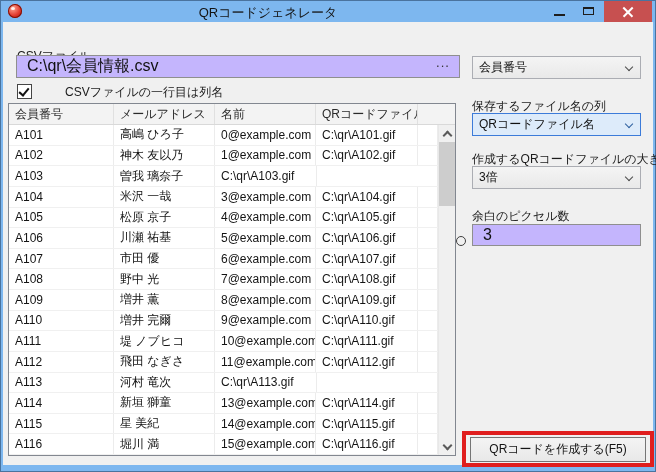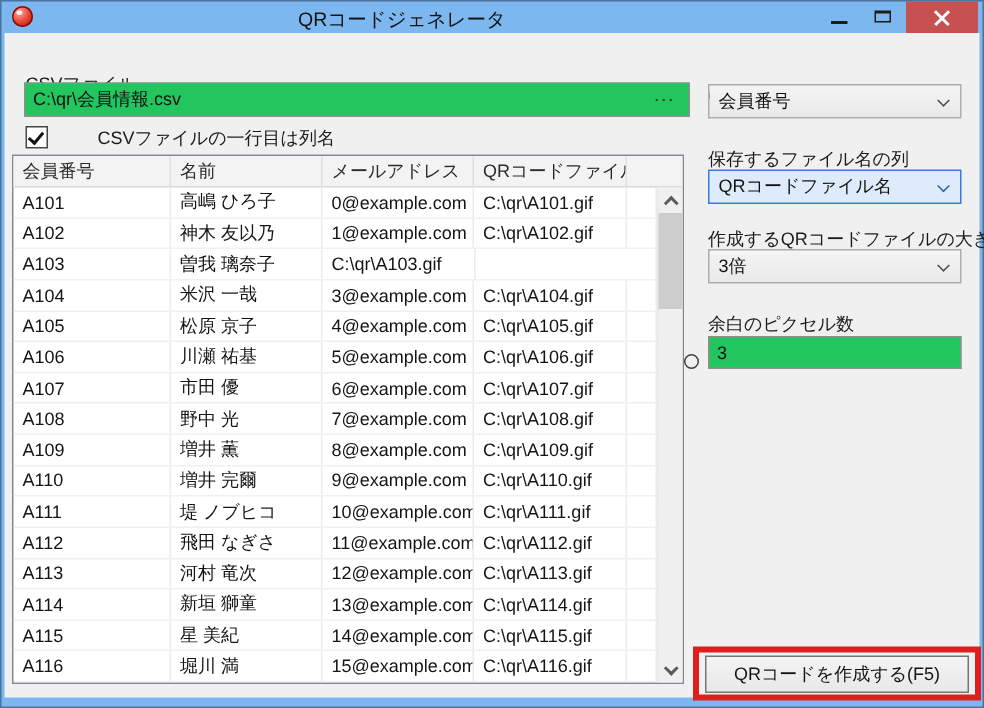--- a/index.html
+++ b/index.html
@@ -17,21 +17,21 @@
   .btn-max{left:576px;width:24px;}
   .btn-close{left:603px;width:48px;background:#c75050;}
   .glyph-min{position:absolute;left:8px;top:13px;width:11px;height:2px;background:#1d1d1d;}
   .glyph-max{position:absolute;left:6px;top:6px;width:11px;height:8px;border:1px solid #1d1d1d;border-top-width:2px;background:transparent;box-sizing:border-box;}
   .xbar{position:absolute;left:50%;top:50%;width:13px;height:1.7px;background:#fff;}
   .x1{transform:translate(-50%,-50%) rotate(45deg);}
   .x2{transform:translate(-50%,-50%) rotate(-45deg);}
   
   .lbl{position:absolute;font-size:12px;color:#1b1b1b;white-space:nowrap;}
   
-  .edit{position:absolute;box-sizing:border-box;border:1px solid #8f8f8f;background:#22c55e;font-size:12px;padding:0 5px;font-family:inherit;color:#111;outline:none;}
+  .edit{position:absolute;box-sizing:border-box;border:1px solid #8f8f8f;background:#c4b5fd;font-size:16px;padding:0 10px;font-family:inherit;color:#111;outline:none;}
   .browse{position:absolute;left:430px;top:56px;width:26px;height:20px;text-align:center;font-size:13px;line-height:14px;color:#333;letter-spacing:1px;cursor:pointer;}
   
   .cb{position:absolute;left:17px;top:84px;width:13px;height:13px;background:#fff;border:1px solid #454545;box-sizing:content-box;}
   .cb .check{position:absolute;left:3px;top:1px;width:4px;height:8px;border-right:2px solid #121212;border-bottom:2px solid #121212;transform:rotate(40deg);}
   
   .table{position:absolute;left:8px;top:103px;width:448px;height:353px;background:#fff;border:1px solid #828790;box-sizing:border-box;}
   .thead{position:absolute;left:0;top:0;right:0;height:21px;display:flex;background:#f3f3f3;border-bottom:1px solid #d9d9d9;box-sizing:border-box;}
   .hc{box-sizing:border-box;border-right:1px solid #e0e0e0;padding-left:6px;font-size:12px;line-height:20px;color:#2a2a2a;white-space:nowrap;overflow:hidden;}
   .w0{width:105px;} .w1{width:101px;} .w2{width:101px;} .w3{width:102px;} .wR{flex:1;border-right:none;}
   .tbody{position:absolute;left:0;top:21px;right:17px;bottom:0;display:flex;flex-direction:column;overflow:hidden;}
@@ -82,22 +82,22 @@
   <div class="browse">...</div>
 
   <div class="cb">
       <span class="check"></span>
     </div>
   <div class="lbl" style="left:37px;top:84px;margin-left:28px;">CSVファイルの一行目は列名</div>
 
   <div class="table">
     <div class="thead">
       <div class="hc w0">会員番号</div>
+      <div class="hc w2">メールアドレス</div>
       <div class="hc w1">名前</div>
-      <div class="hc w2">メールアドレス</div>
       <div class="hc w3">QRコードファイル名</div>
       <div class="hc wR"></div>
     </div>
     <div class="tbody" id="table-rows">
         <div class="trow">
           <div class="tc w0">A101</div>
           <div class="tc w1">高嶋 ひろ子</div>
           <div class="tc w2">0@example.com</div>
           <div class="tc w3">C:\qr\A101.gif</div>
           <div class="tc wR"></div>
@@ -174,21 +174,20 @@
         <div class="trow">
           <div class="tc w0">A112</div>
           <div class="tc w1">飛田 なぎさ</div>
           <div class="tc w2">11@example.com</div>
           <div class="tc w3">C:\qr\A112.gif</div>
           <div class="tc wR"></div>
         </div>
         <div class="trow">
           <div class="tc w0">A113</div>
           <div class="tc w1">河村 竜次</div>
-          <div class="tc w2">12@example.com</div>
           <div class="tc w3">C:\qr\A113.gif</div>
           <div class="tc wR"></div>
         </div>
         <div class="trow">
           <div class="tc w0">A114</div>
           <div class="tc w1">新垣 獅童</div>
           <div class="tc w2">13@example.com</div>
           <div class="tc w3">C:\qr\A114.gif</div>
           <div class="tc wR"></div>
         </div>

